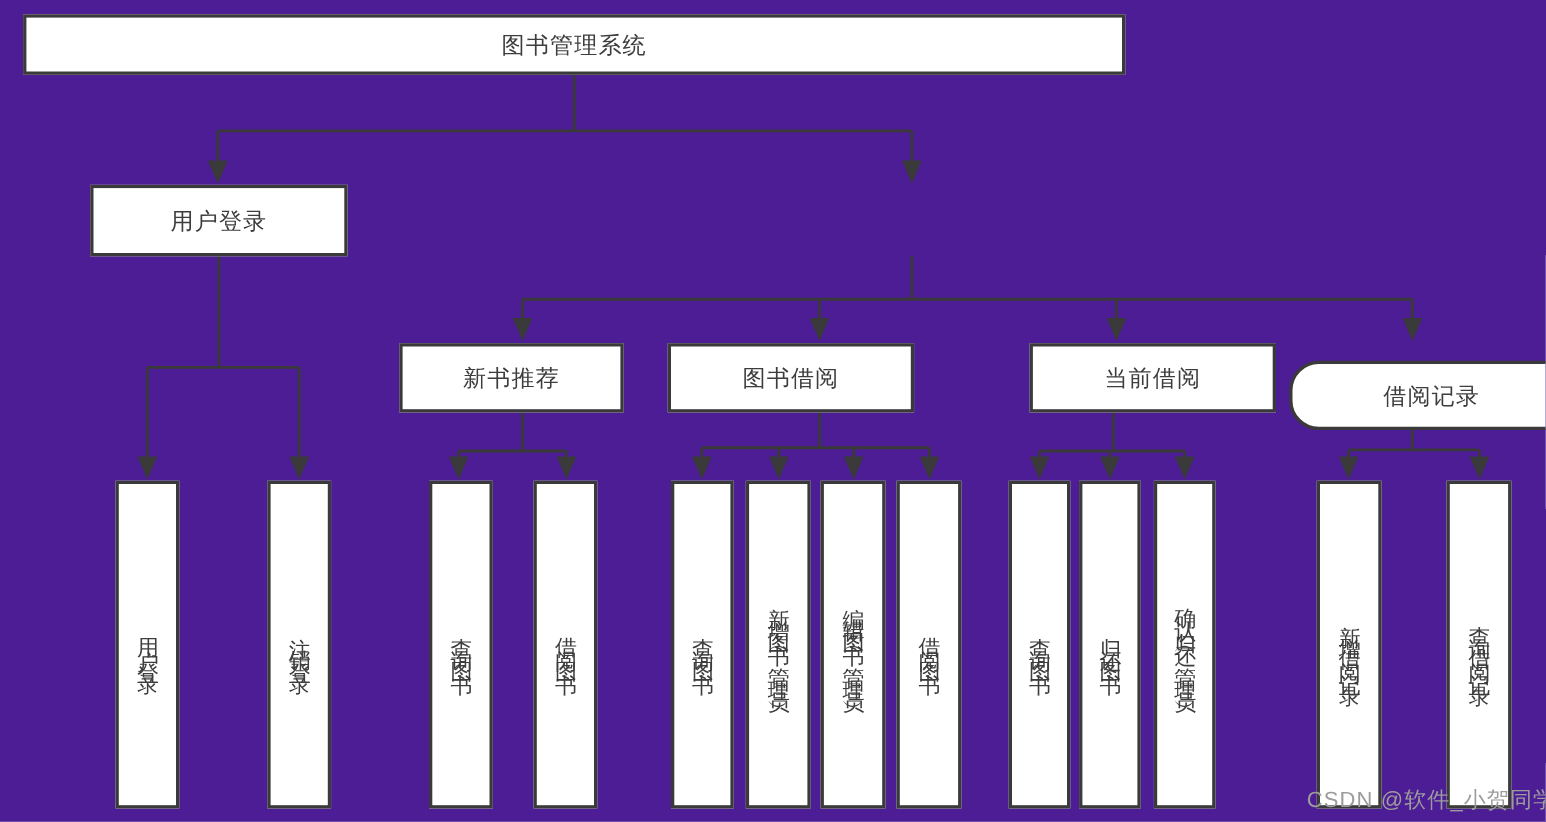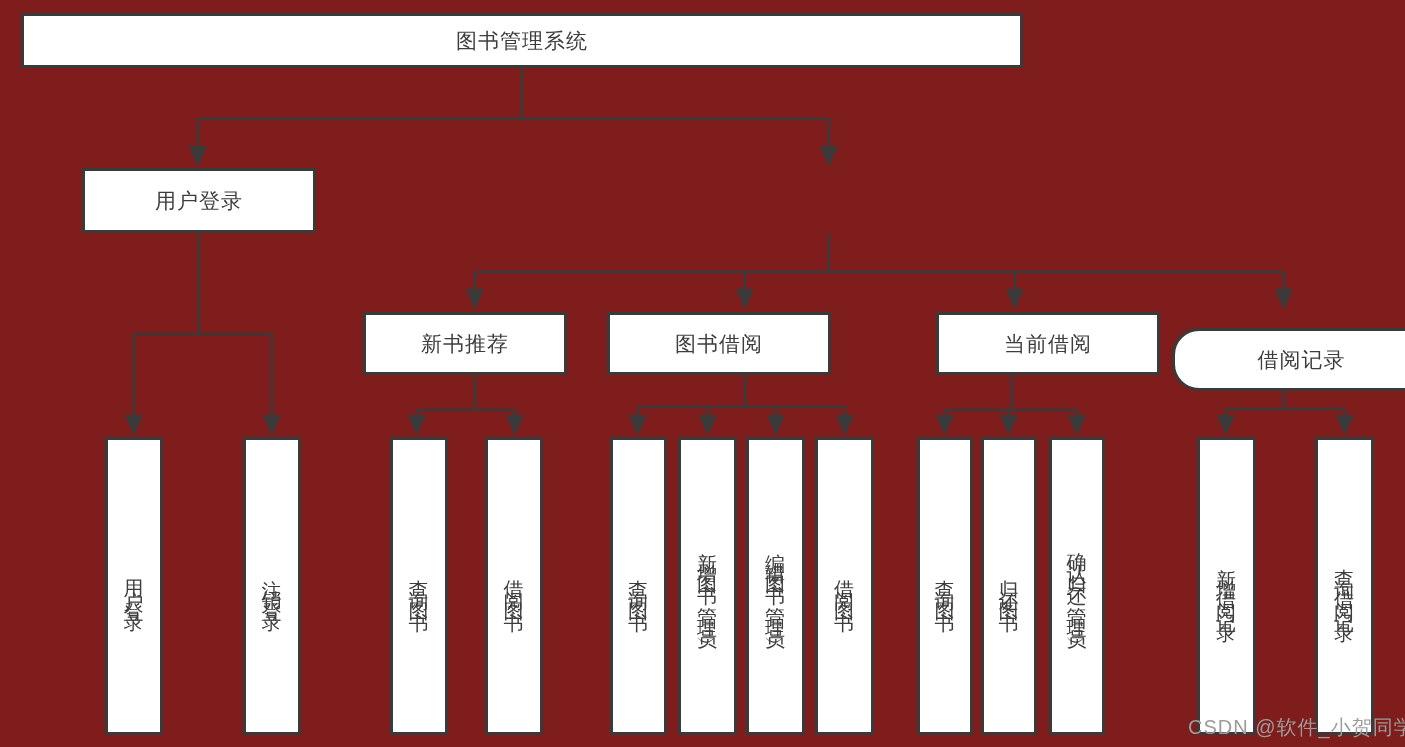--- a/index.html
+++ b/index.html
@@ -1,21 +1,21 @@
 <!DOCTYPE html>
 <html><head>
 <meta charset="utf-8">
 <style>
   html, body { margin: 0; padding: 0; }
   body { background: #ffffff; }
   .stage {
     position: relative;
     width: 1405px;
     height: 747px;
-    background: #7f1d1d;
+    background: #4c1d95;
     font-family: "Liberation Sans", "DejaVu Sans", sans-serif;
     overflow: hidden;
   }
   .wires {
     position: absolute;
     left: 0; top: 0;
     width: 1405px; height: 747px;
   }
   .box {
     position: absolute;

